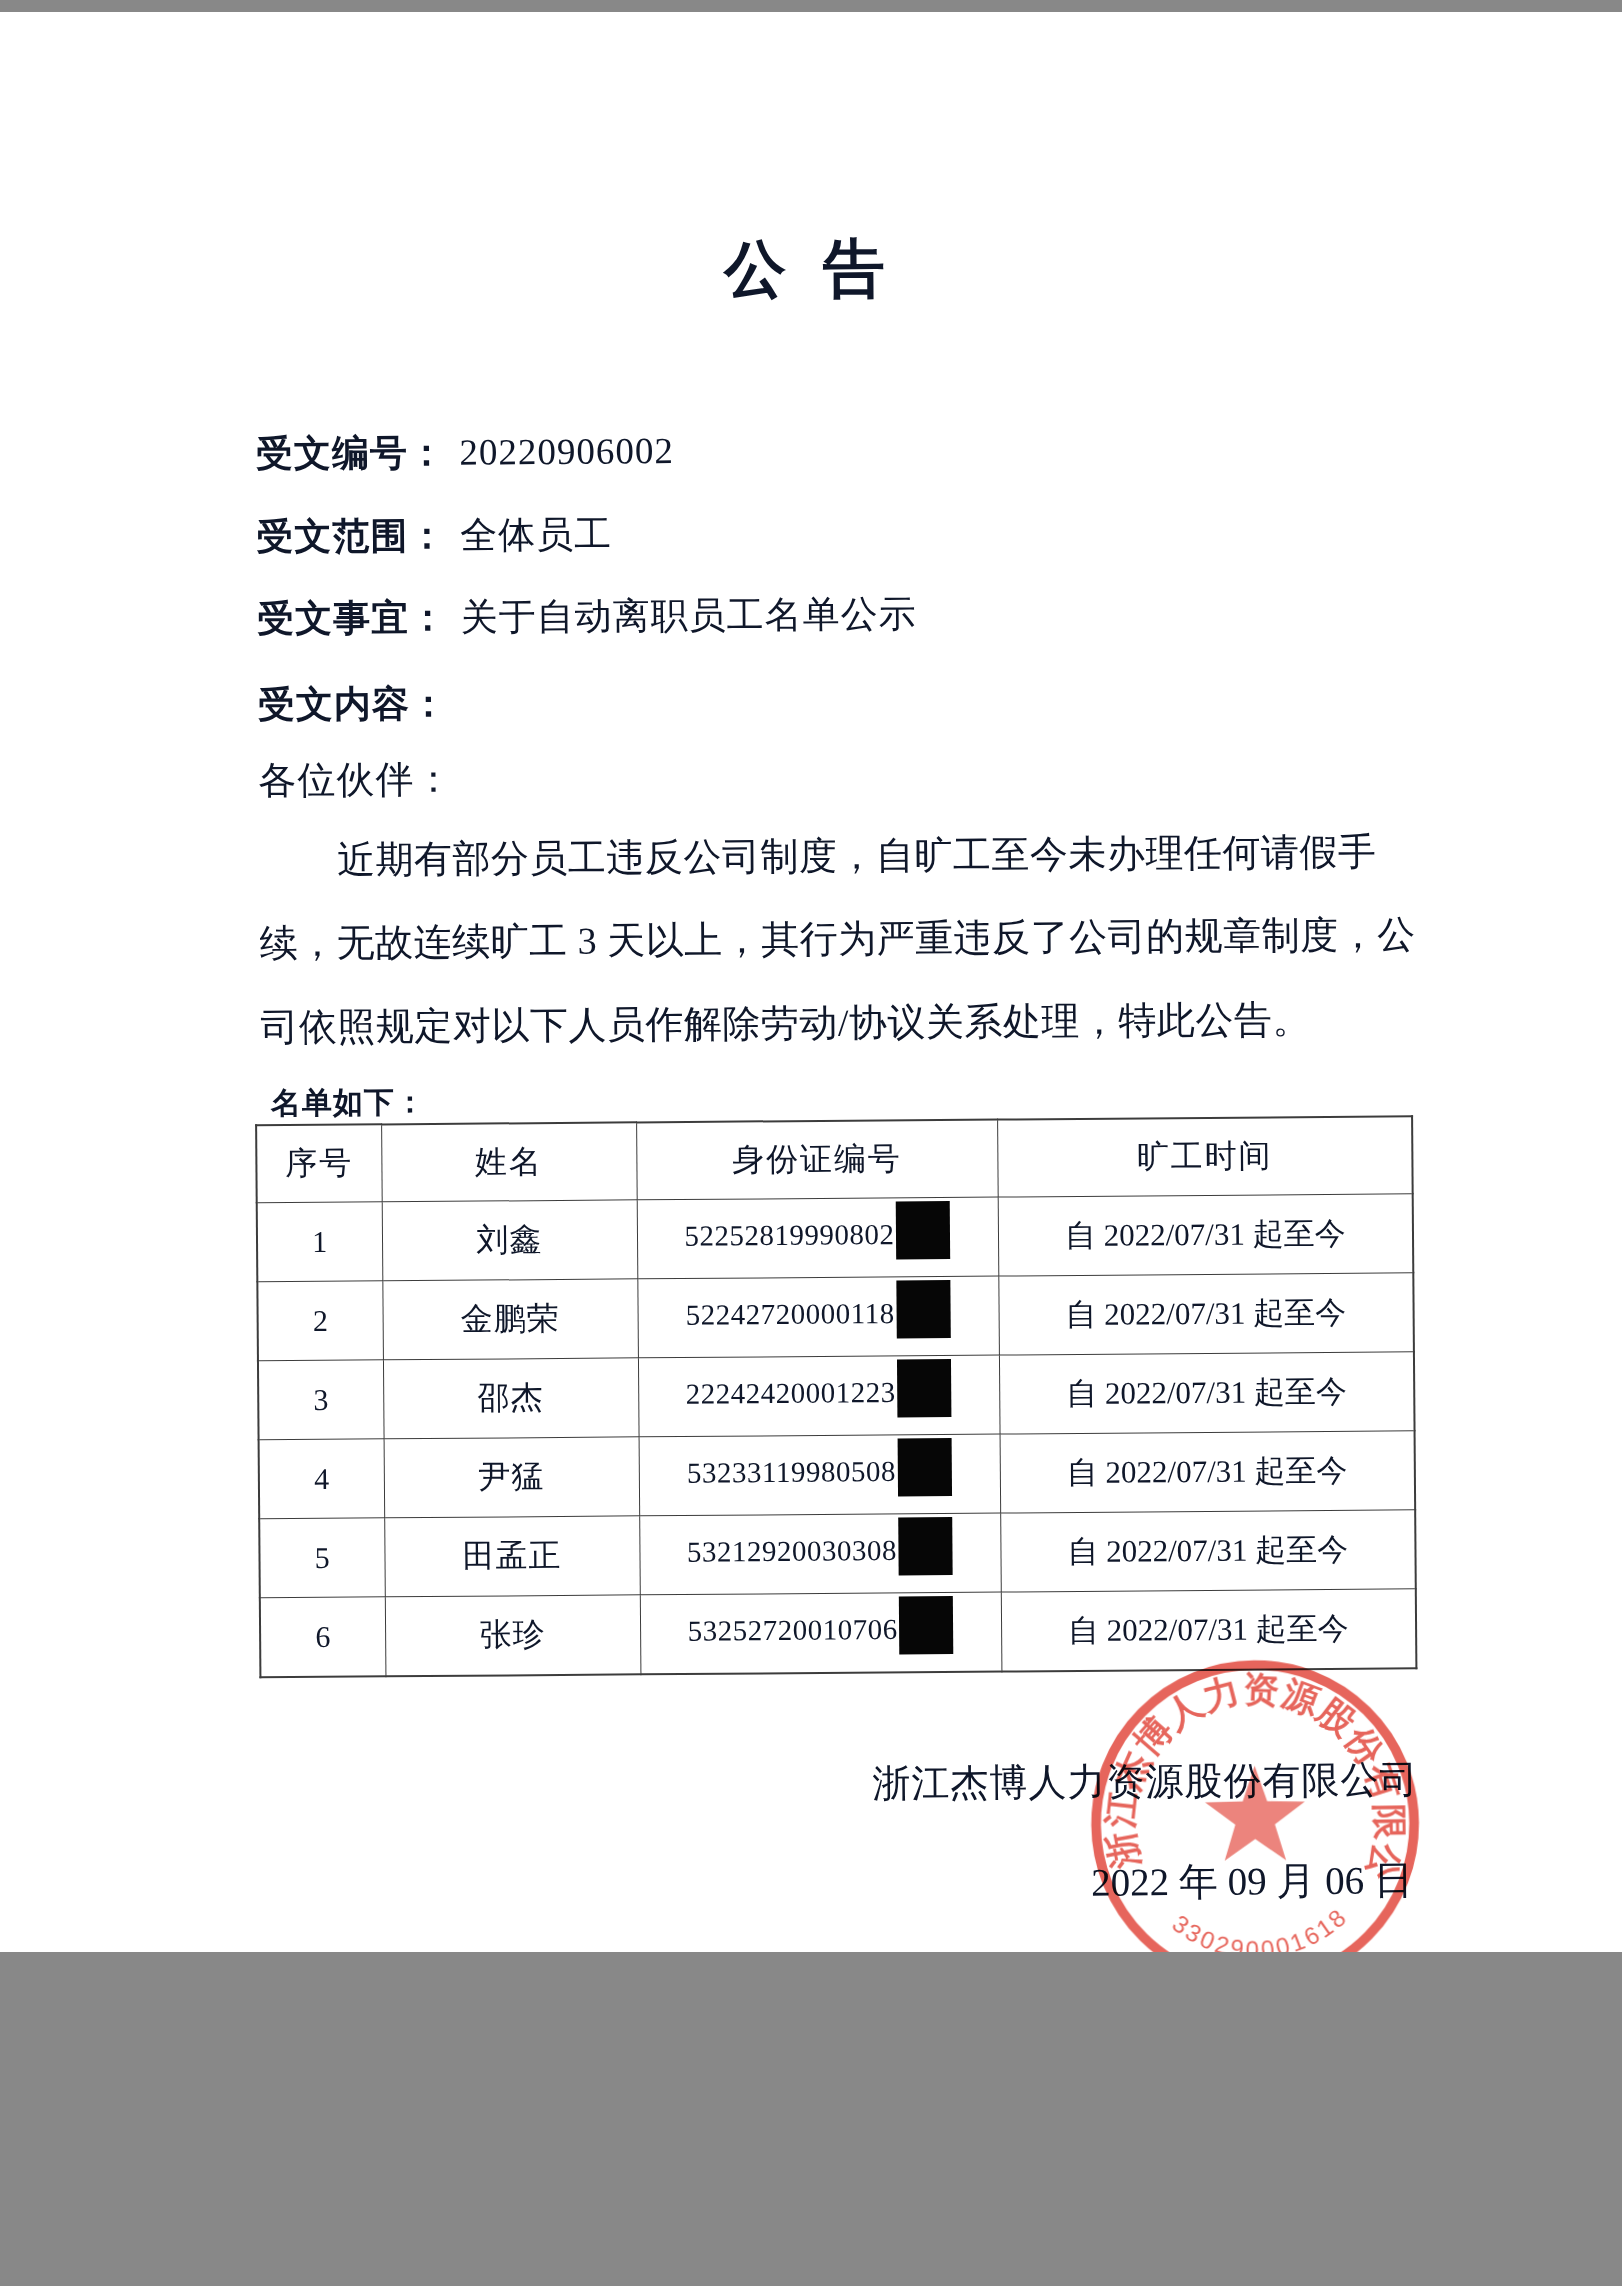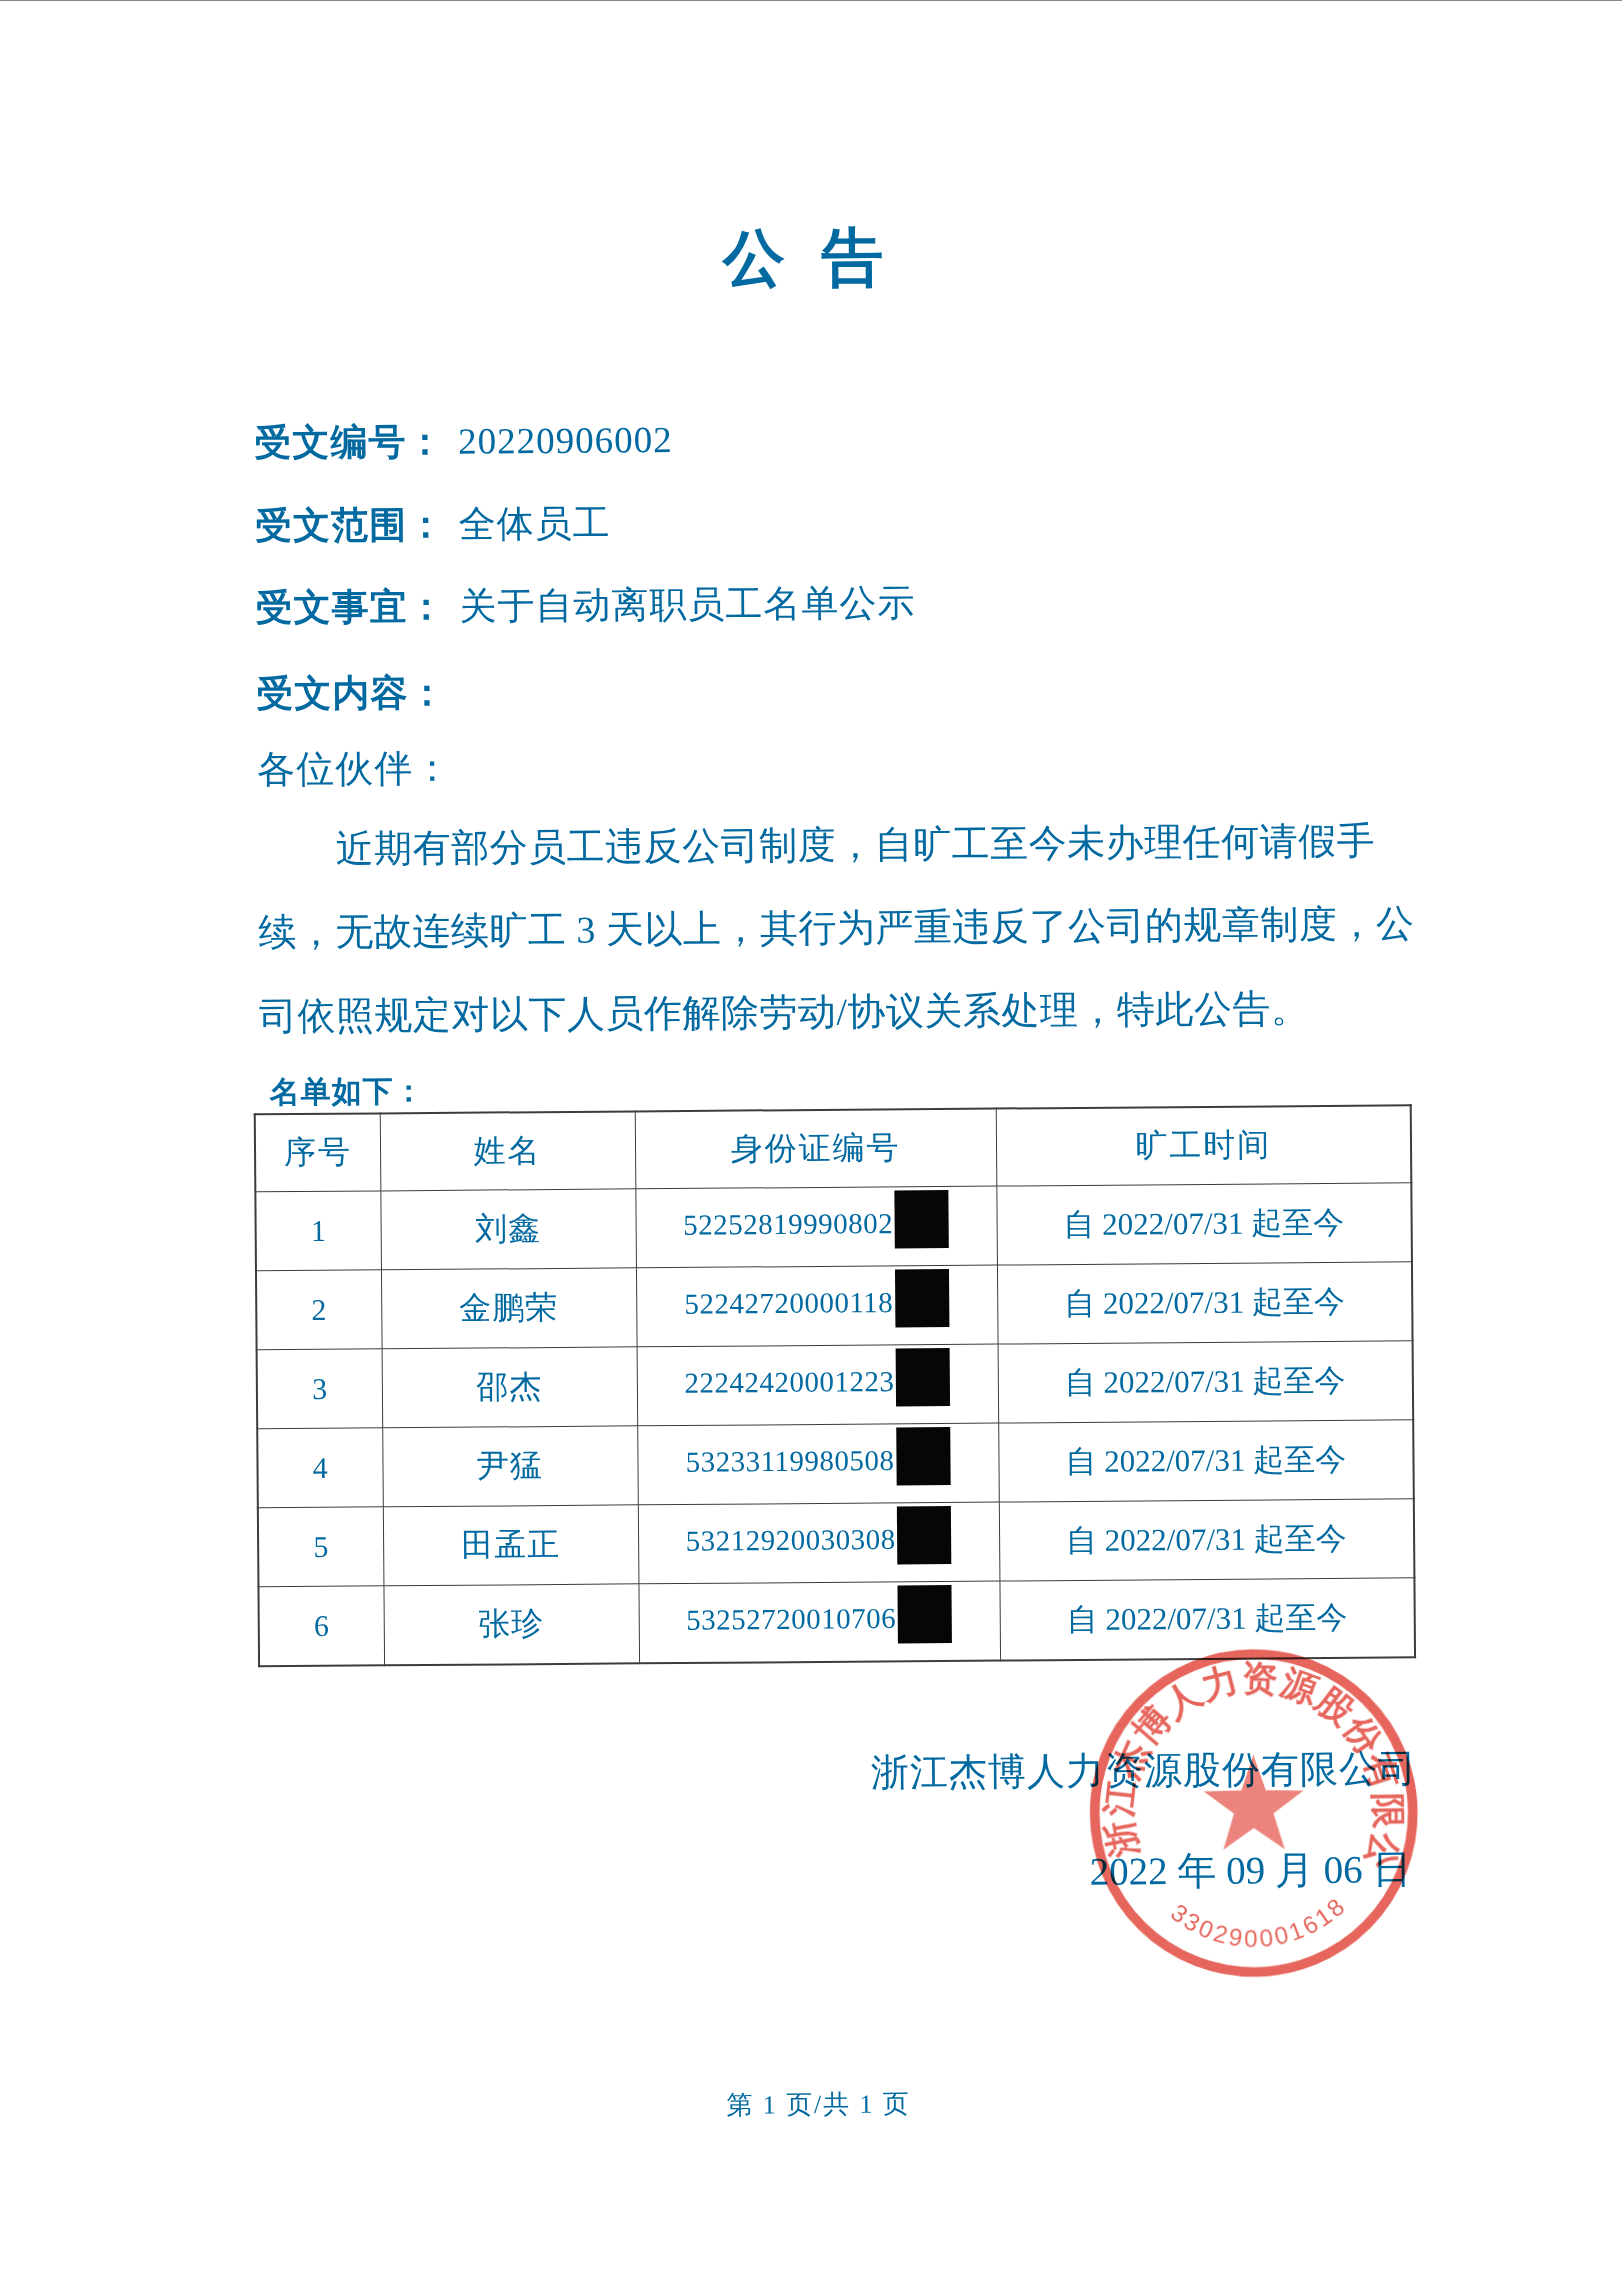--- a/index.html
+++ b/index.html
@@ -1,23 +1,23 @@
 <!DOCTYPE html>
 <html><head>
 <meta charset="utf-8">
 <style>
   html,body{margin:0;padding:0;background:#888;}
   .page{
     position:relative;
-    width:1622px;height:2286px;
-    margin:1px auto;
+    width:1622px;height:1940px;
+    margin:12px auto;
     background:#ffffff;
     overflow:hidden;
     font-family:"Liberation Serif","DejaVu Serif",serif;
-    color:#0369a1;
+    color:#0f172a;
   }
   .content{position:absolute;inset:0;transform:rotate(-0.45deg);transform-origin:50% 50%;}
   .abs{position:absolute;}
   .doc-title{
     left:0;top:215px;width:100%;
     text-align:center;
     font-size:62px;font-weight:bold;
     letter-spacing:1.9px;white-space:pre;
   }
   .field-row{left:260px;display:flex;align-items:baseline;white-space:nowrap;}

